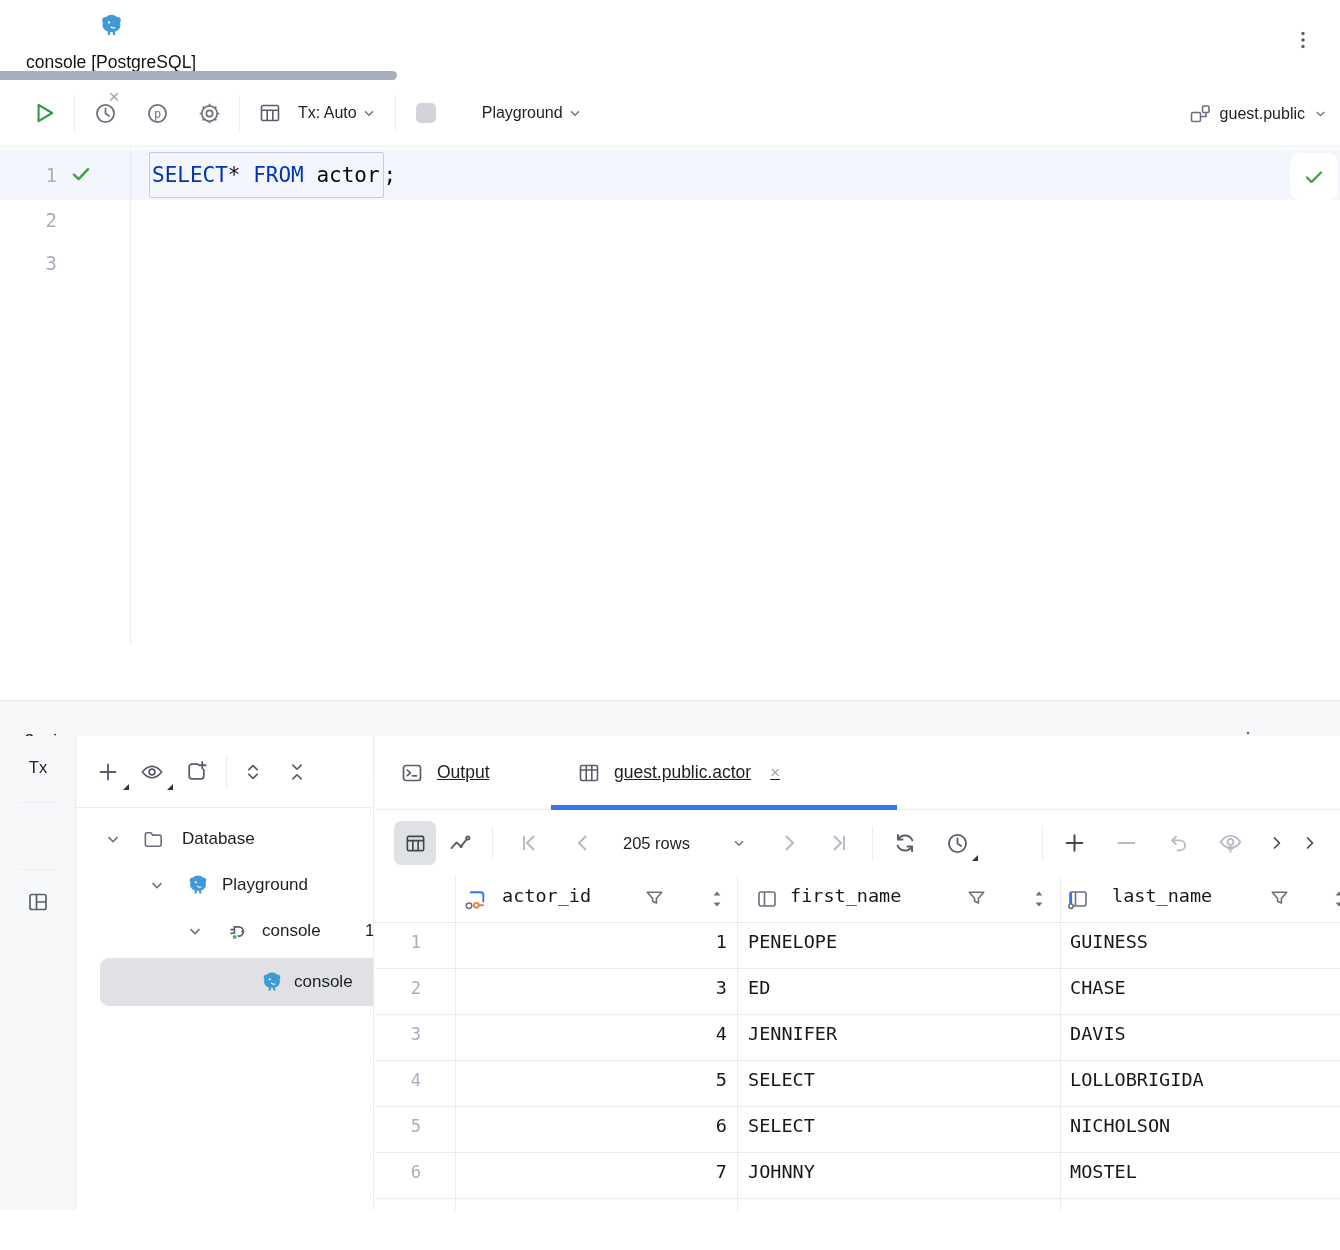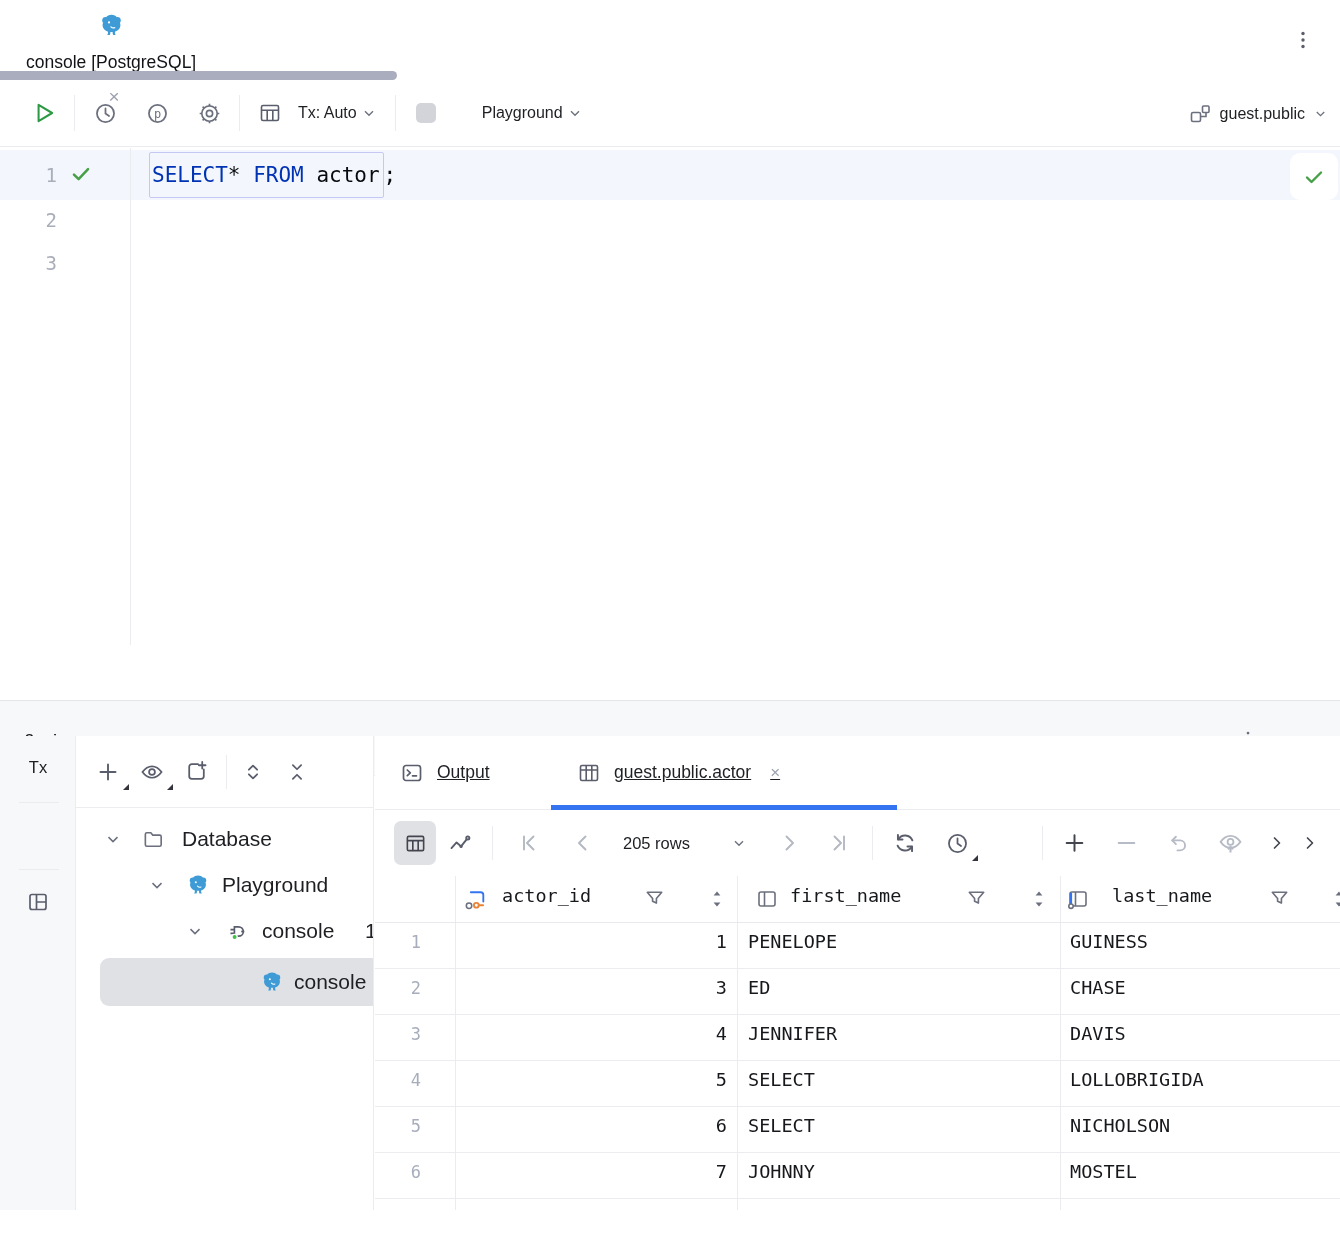--- a/index.html
+++ b/index.html
@@ -61,21 +61,21 @@
   #rail-layout{position:absolute;left:26px;top:154px;cursor:pointer;}
 
   #tree-panel{left:76px;top:0;width:298px;height:474px;border-right:1px solid #ebecf0;box-sizing:border-box;overflow:hidden;background:#fff;}
   #tree-toolbar{position:absolute;left:0;top:0;width:298px;height:72px;border-bottom:1px solid #ebecf0;
                 box-sizing:border-box;display:flex;align-items:center;padding-left:16px;}
   #tree-toolbar .tbtn{margin-right:12px;}
   #tree-toolbar .vdiv{height:34px;margin:0 10px 0 2px;}
   .trow{position:absolute;left:0;width:298px;height:46px;display:flex;align-items:center;cursor:pointer;}
   .trow .chev{position:absolute;}
   .trow .ticon{position:absolute;}
-  .trow .tlbl{position:absolute;font-size:21px;color:#1d1f23;white-space:nowrap;}
+  .trow .tlbl{position:absolute;font-size:17px;color:#1d1f23;white-space:nowrap;}
   #trow-sel{position:absolute;left:24px;top:222px;width:274px;height:48px;background:#dfe1e5;border-radius:9px 0 0 9px;}
 
   #content{left:375px;top:0;width:965px;height:474px;overflow:hidden;background:#fff;}
   #rtabs{position:absolute;left:0;top:0;width:965px;height:74px;border-bottom:1px solid #ebecf0;box-sizing:border-box;}
   .rtab{position:absolute;top:0;height:73px;display:flex;align-items:center;gap:13px;cursor:pointer;text-decoration:underline;}
   .rtab .rlbl{font-size:17.5px;color:#1d1f23;}
   .rtab .close{font-size:17px;color:#9da2ae;margin-left:6px;}
   #rtab-underline{position:absolute;left:176px;top:69px;width:346px;height:5px;background:#3574f0;}
 
   #grid-toolbar{position:absolute;left:0;top:74px;width:1017px;height:66px;}

